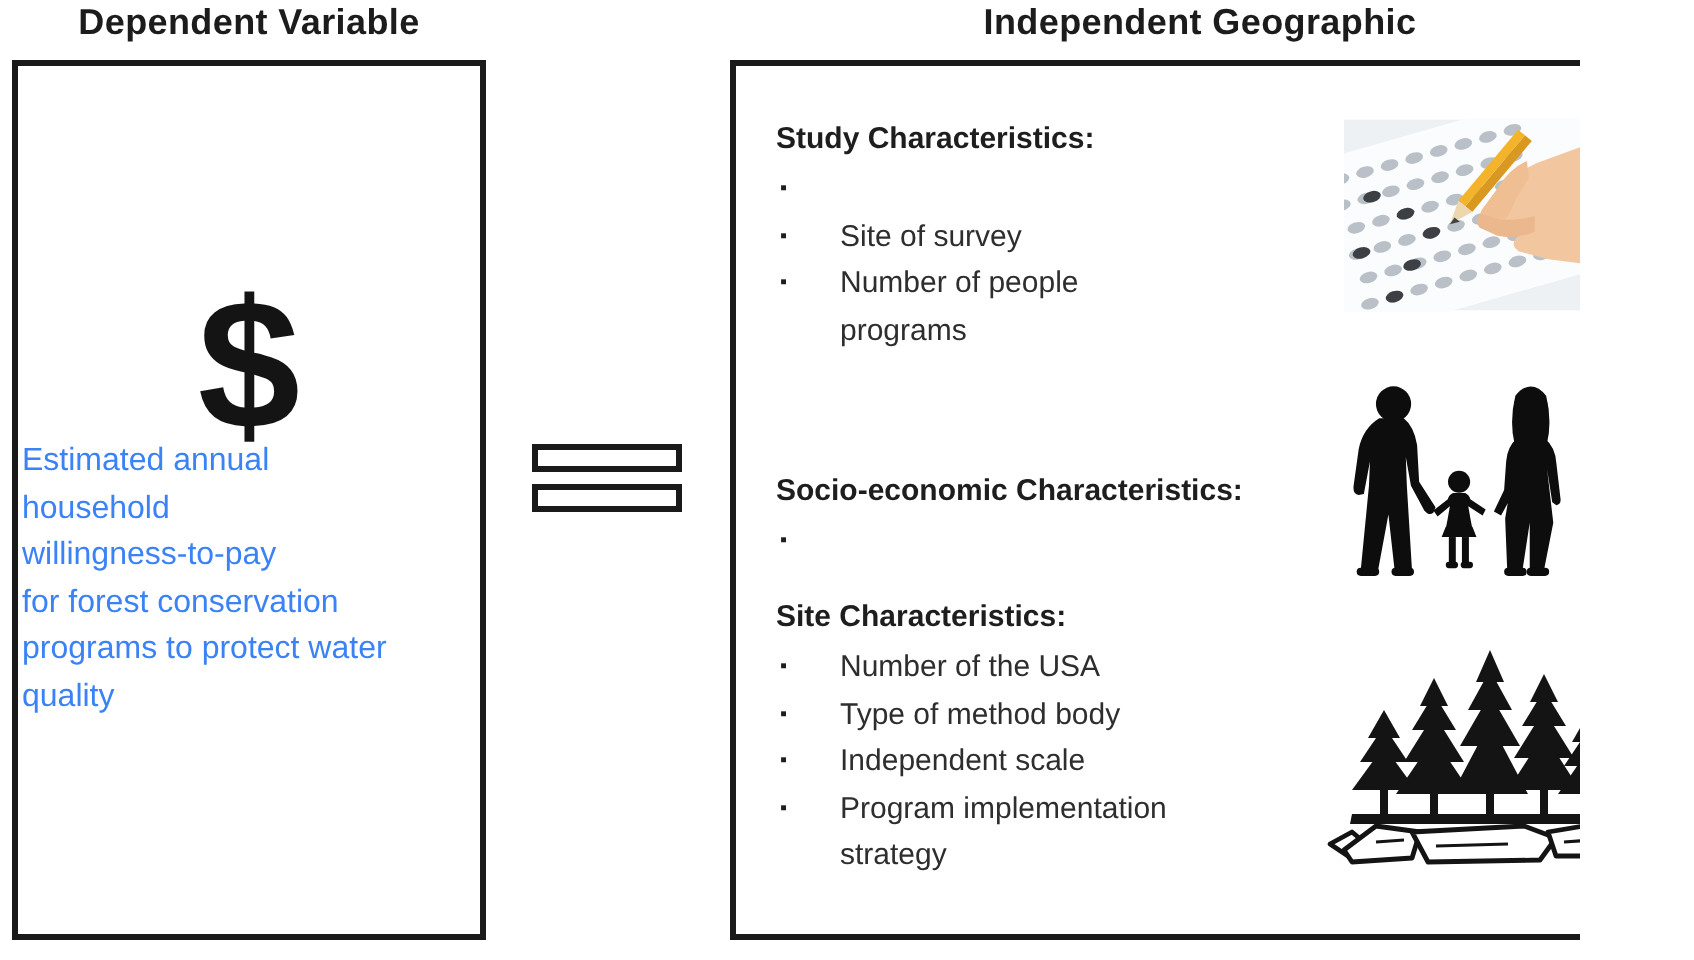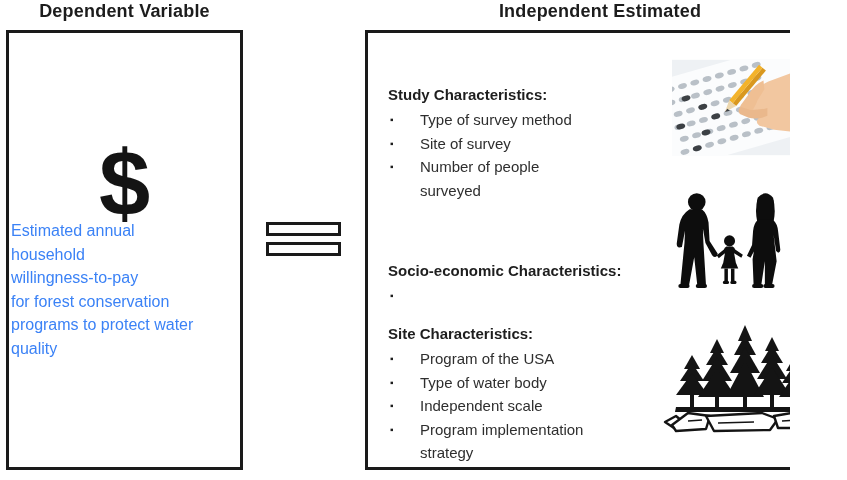--- a/index.html
+++ b/index.html
@@ -59,21 +59,21 @@
   
   .equals { position: absolute; left: 266px; top: 222px; }
   .equals .bar {
     width: 75px; height: 14px;
     background: #ffffff;
     border: 3px solid #1a1a1a;
     margin-bottom: 6px;
   }
 
   
-  .section { position: absolute; left: 20px; width: 300px; margin-top: 25px; }
+  .section { position: absolute; left: 20px; width: 300px; }
   .section-study { top: 28px; }
   .section-socio { top: 204px; }
   .section-site  { top: 267px; }
 
   .section-header {
     font-size: 15px;
     font-weight: bold;
     color: #1e1e1e;
     margin-bottom: 5px;
   }
@@ -100,21 +100,21 @@
   .img-family { left: 296px; top: 156px; width: 128px; height: 114px; }
   .img-forest { left: 294px; top: 282px; width: 150px; height: 122px; }
   .img svg { display: block; width: 100%; height: 100%; }
 </style>
 </head>
 <body>
 
 <div class="canvas">
 
   <div class="col-title left">Dependent Variable</div>
-  <div class="col-title right">Independent Estimated</div>
+  <div class="col-title right">Independent Geographic</div>
 
   <div class="box left-box">
     <div class="dollar">$</div>
     <div class="left-desc">Estimated annual
 household
 willingness-to-pay
 for forest conservation
 programs to protect water
 quality</div>
   </div>
@@ -124,53 +124,52 @@
     <div class="bar"></div>
   </div>
 
   <div class="box right-box">
 
     <div class="section section-study">
       <div class="section-header">Study Characteristics:</div>
       <ul class="bullet-list">
         <li>
           <span class="bullet">▪</span>
-          <span class="item-text">Type of survey method</span>
         </li>
         <li>
           <span class="bullet">▪</span>
           <span class="item-text">Site of survey</span>
         </li>
         <li>
           <span class="bullet">▪</span>
           <span class="item-text">Number of people
-surveyed</span>
+programs</span>
         </li>
       </ul>
     </div>
 
     <div class="section section-socio">
       <div class="section-header">Socio-economic Characteristics:</div>
       <ul class="bullet-list">
         <li>
           <span class="bullet">▪</span>
         </li>
       </ul>
     </div>
 
     <div class="section section-site">
       <div class="section-header">Site Characteristics:</div>
       <ul class="bullet-list">
         <li>
           <span class="bullet">▪</span>
-          <span class="item-text">Program of the USA</span>
-        </li>
-        <li>
-          <span class="bullet">▪</span>
-          <span class="item-text">Type of water body</span>
+          <span class="item-text">Number of the USA</span>
+        </li>
+        <li>
+          <span class="bullet">▪</span>
+          <span class="item-text">Type of method body</span>
         </li>
         <li>
           <span class="bullet">▪</span>
           <span class="item-text">Independent scale</span>
         </li>
         <li>
           <span class="bullet">▪</span>
           <span class="item-text">Program implementation
 strategy</span>
         </li>

